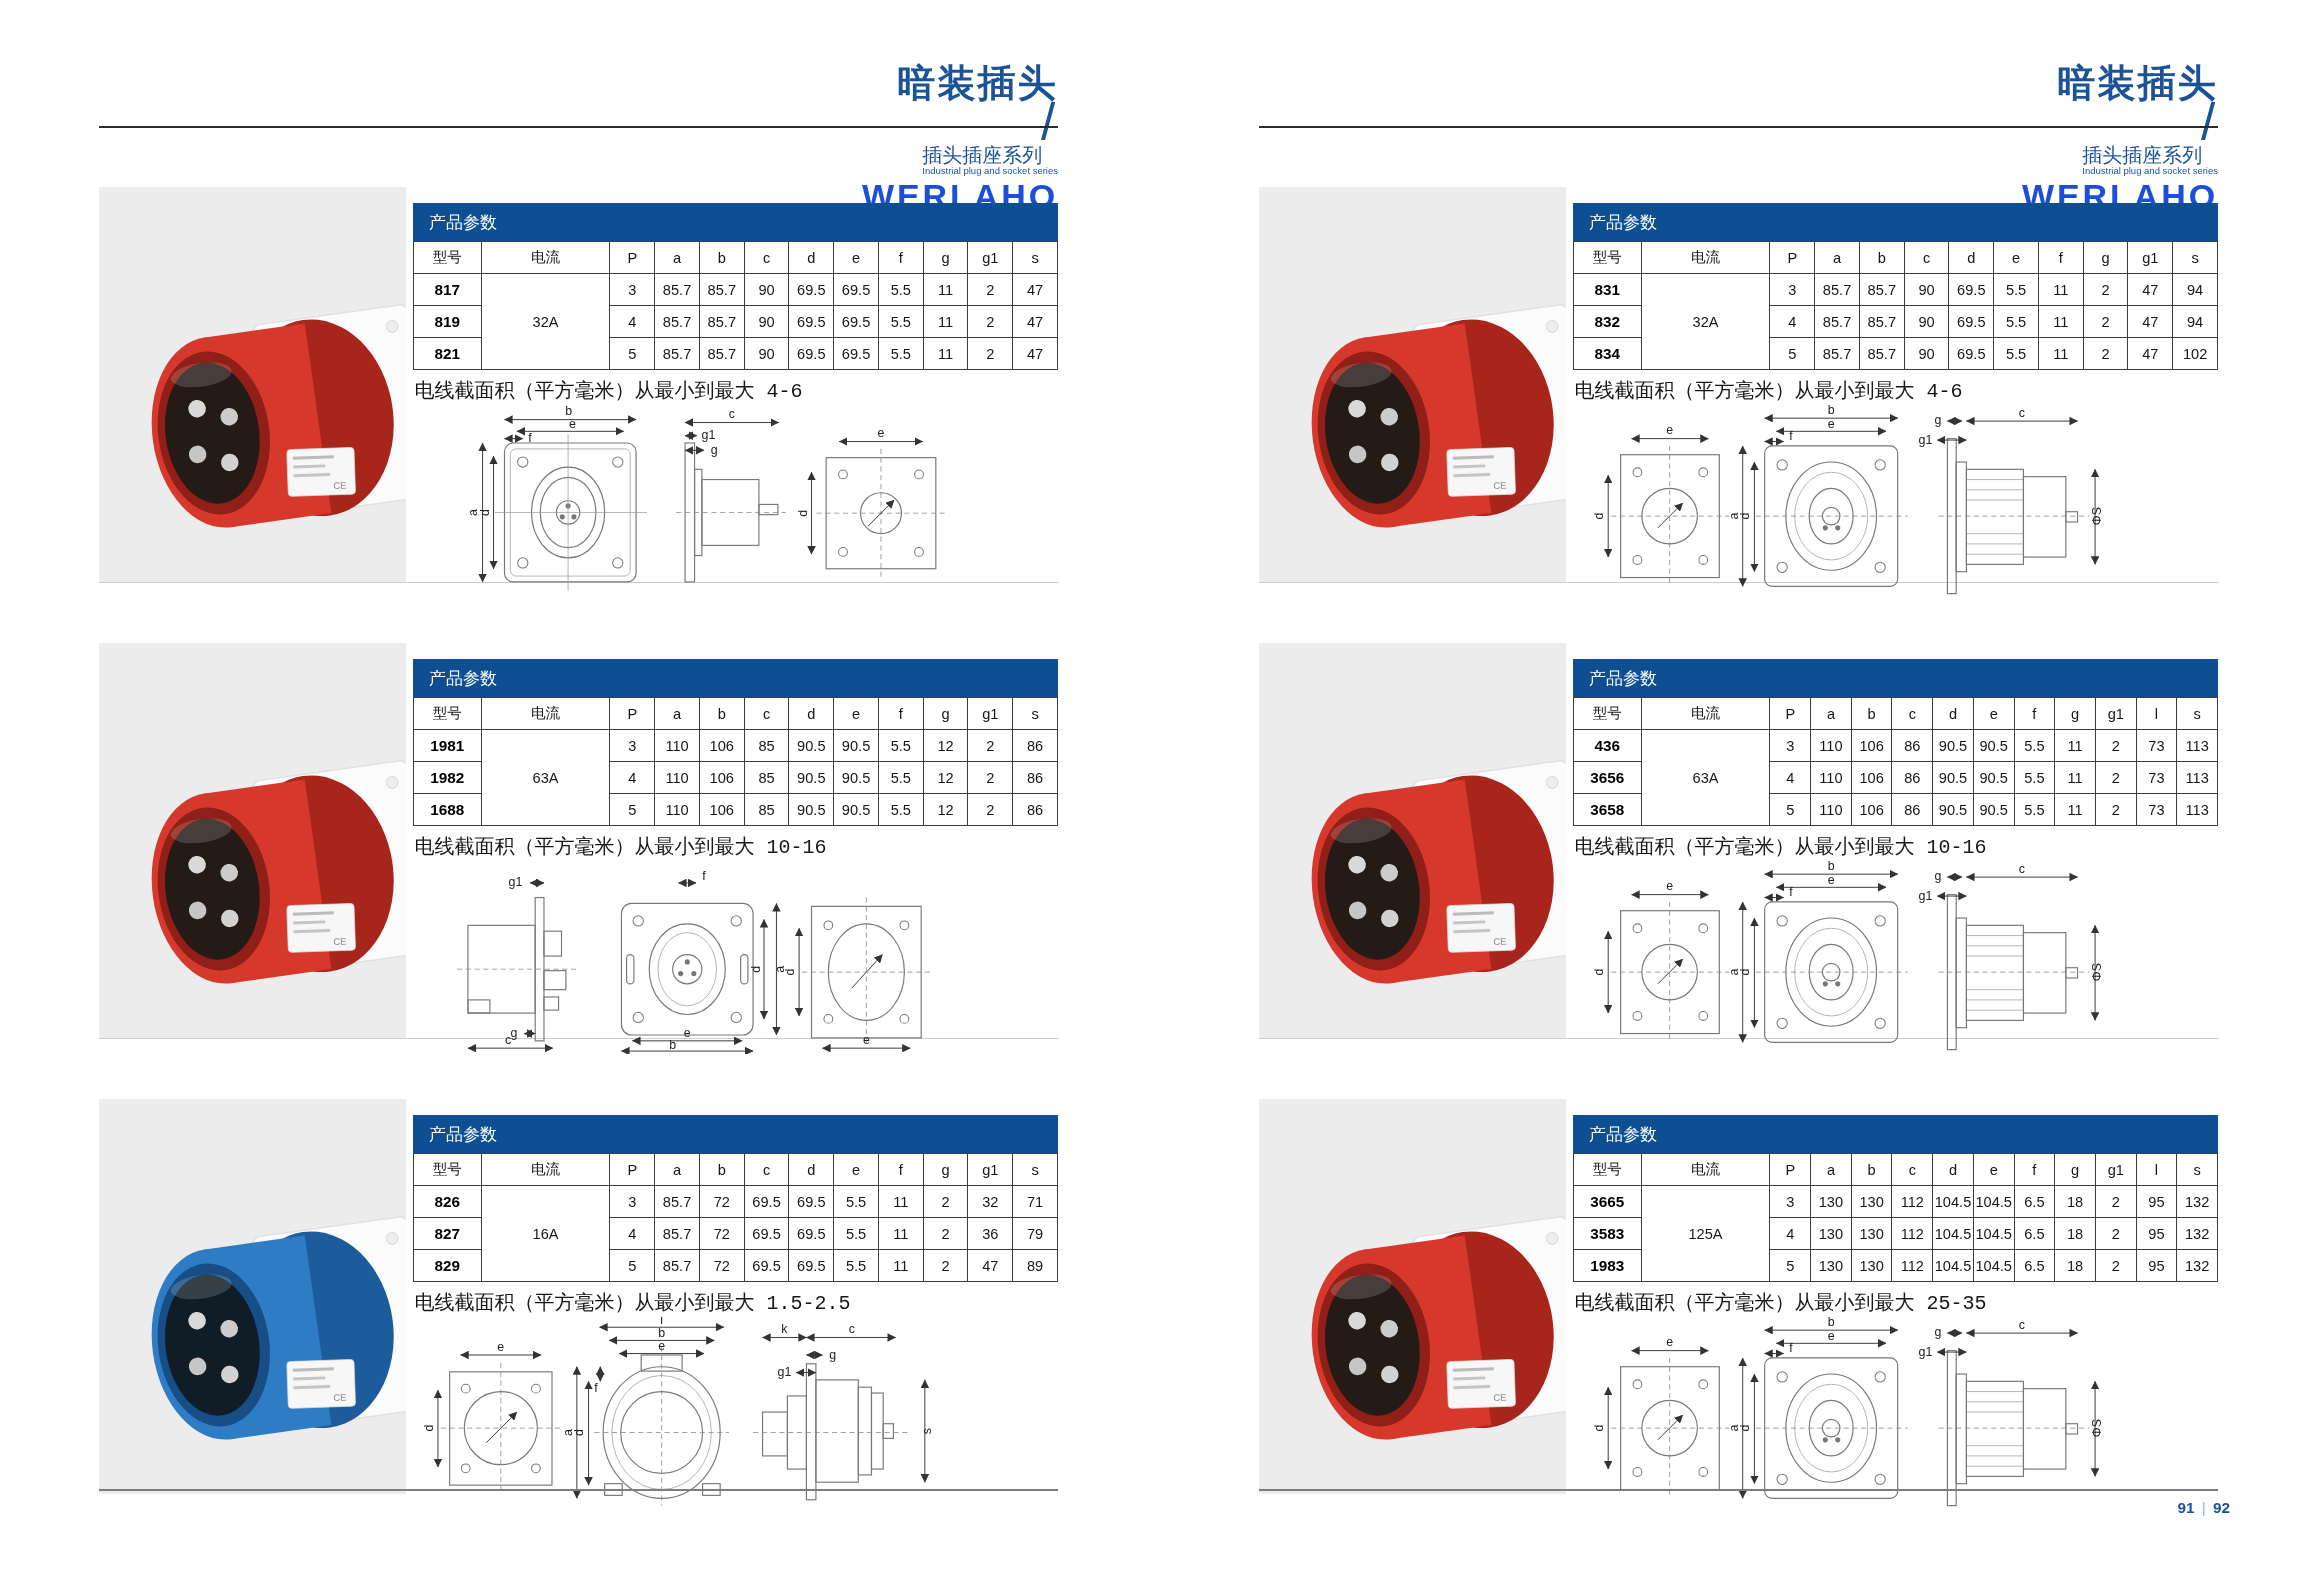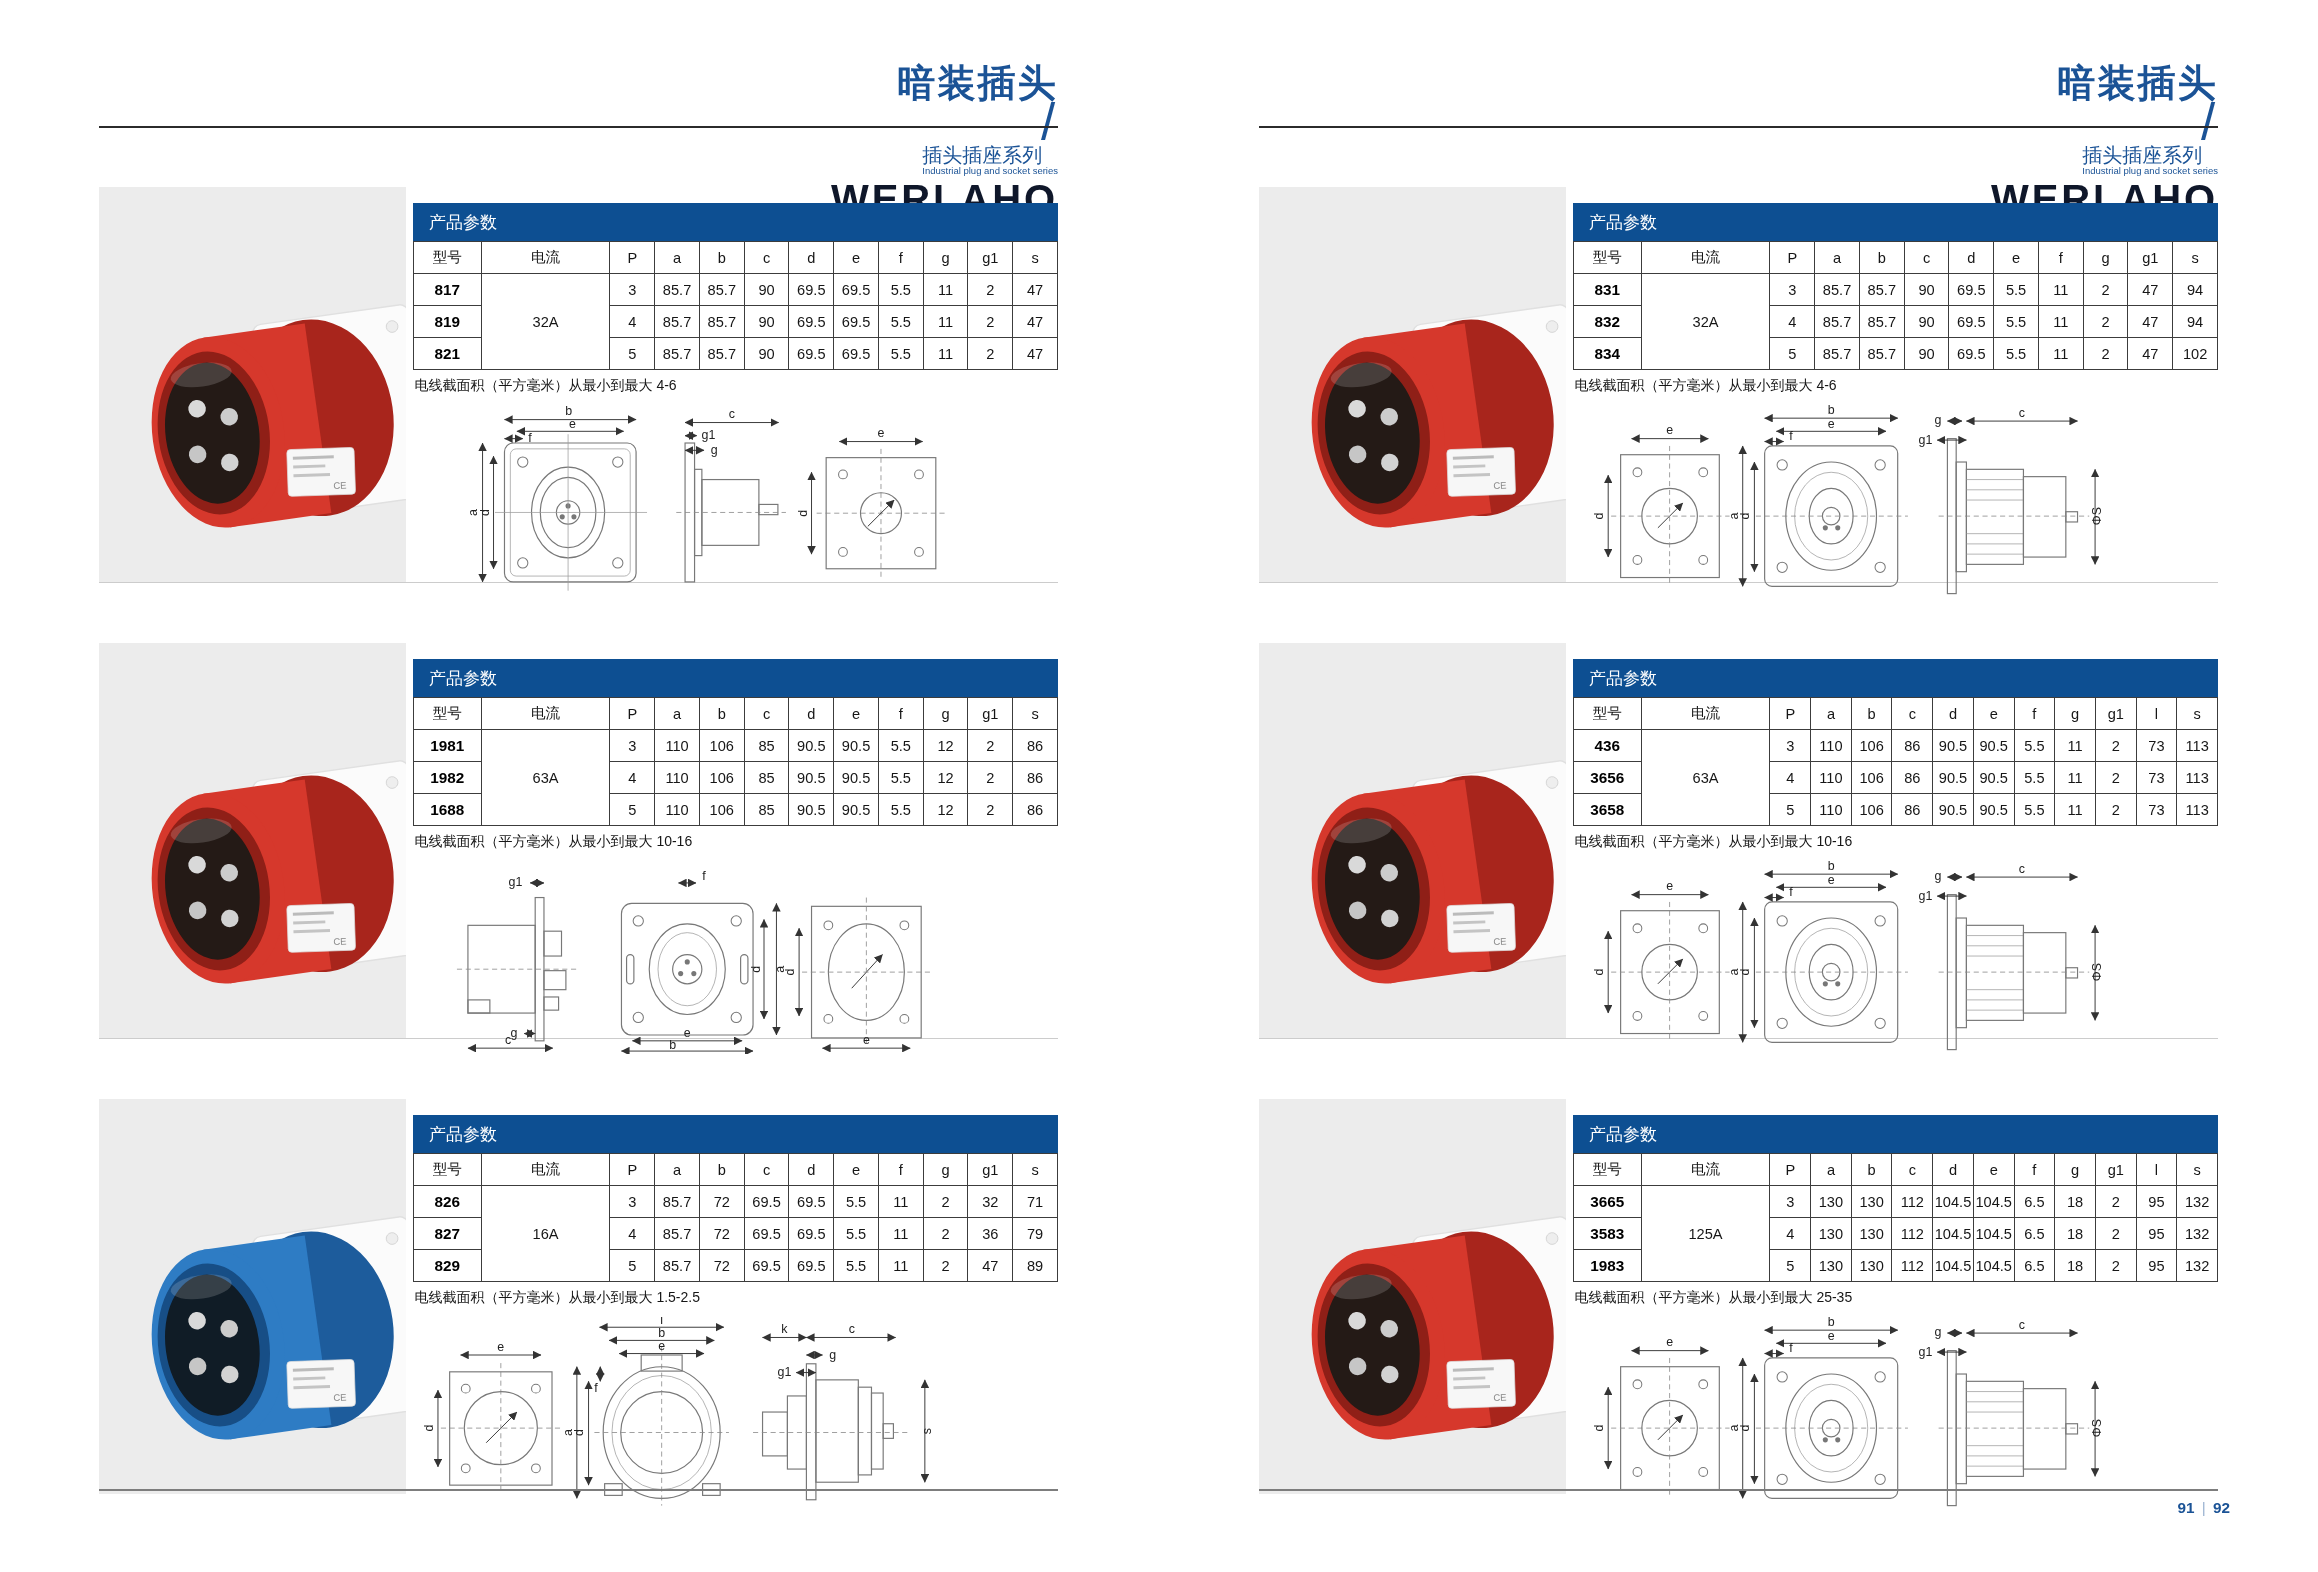--- a/index.html
+++ b/index.html
@@ -9,38 +9,38 @@
   .page-left{left:0;}
   .page-right{left:1160px;}
 
   
   .hdr{position:absolute;top:64px;left:99px;width:959px;height:60px;display:flex;align-items:flex-end;flex-direction:column;}
   .hdr-title{font-size:38px;font-weight:bold;color:#1b5396;letter-spacing:2.2px;line-height:1;}
   .hdr-slash{font-size:51px;font-weight:300;color:#1b5396;line-height:0.82;margin:0 2.9px 0 11.7px;}
   .hdr-series{display:flex;flex-direction:column;line-height:1.12;padding-bottom:2.2px;}
   .series-zh{font-size:20px;color:#1b5396;}
   .series-en{font-size:9.5px;color:#1b5396;}
-  .hdr-logo{margin-left:auto;font-size:40px;font-weight:800;color:#0f172a;letter-spacing:2.9px;line-height:1;}
+  .hdr-logo{margin-left:auto;font-size:34px;font-weight:800;color:#1d4ed8;letter-spacing:2.9px;line-height:1;}
   .hdr-rule{position:absolute;top:126px;left:99px;width:959px;height:1.5px;background:#2b2b2b;}
 
   
   .section{position:absolute;left:99px;width:959px;height:395px;}
   .sec-0{top:187px;border-bottom:0.7px solid #cccccc;}
   .sec-1{top:643px;border-bottom:0.7px solid #cccccc;}
   .sec-2{top:1099px;}
   .photo{position:absolute;left:0;top:0;width:307px;height:395px;background:#ececec;}
   .photo svg{display:block;width:307px;height:395px;}
   .param{position:absolute;left:314px;top:16px;width:645px;height:395px;}
   .bar{height:38px;background:#0d4f92;color:#ffffff;font-size:17px;display:flex;align-items:center;
        padding-left:16px;box-sizing:border-box;}
   table.spec{width:100%;border-collapse:collapse;table-layout:fixed;}
   table.spec th,table.spec td{border:0.7px solid #3c3c3c;height:31px;text-align:center;
        font-size:14.6px;padding:0;font-weight:normal;color:#161616;}
   table.spec td.model{font-weight:bold;font-size:15.3px;color:#000;}
-  .note{margin-top:7.3px;font-size:14px;color:#161616;padding-left:1.5px;}
+  .note{margin-top:7.3px;font-size:20px;color:#161616;padding-left:1.5px;font-family:Liberation Mono, monospace;}
   .drawing{position:absolute;left:0;top:202px;width:645px;height:193px;}
   .drawing svg{display:block;width:645px;height:193px;}
 
   
   .ln{stroke:#787878;stroke-width:1.6;fill:none;}
   .thin{stroke:#9a9a9a;stroke-width:1;fill:none;}
   .dash{stroke:#8a8a8a;stroke-width:1.1;stroke-dasharray:7 5;fill:none;}
   .screw{stroke:#787878;stroke-width:1.4;fill:none;}
   .dim{stroke:#333;stroke-width:1.3;fill:none;marker-start:url(#ma);marker-end:url(#ma);}
   .dima{stroke:#333;stroke-width:1.3;fill:none;marker-end:url(#ma);}

